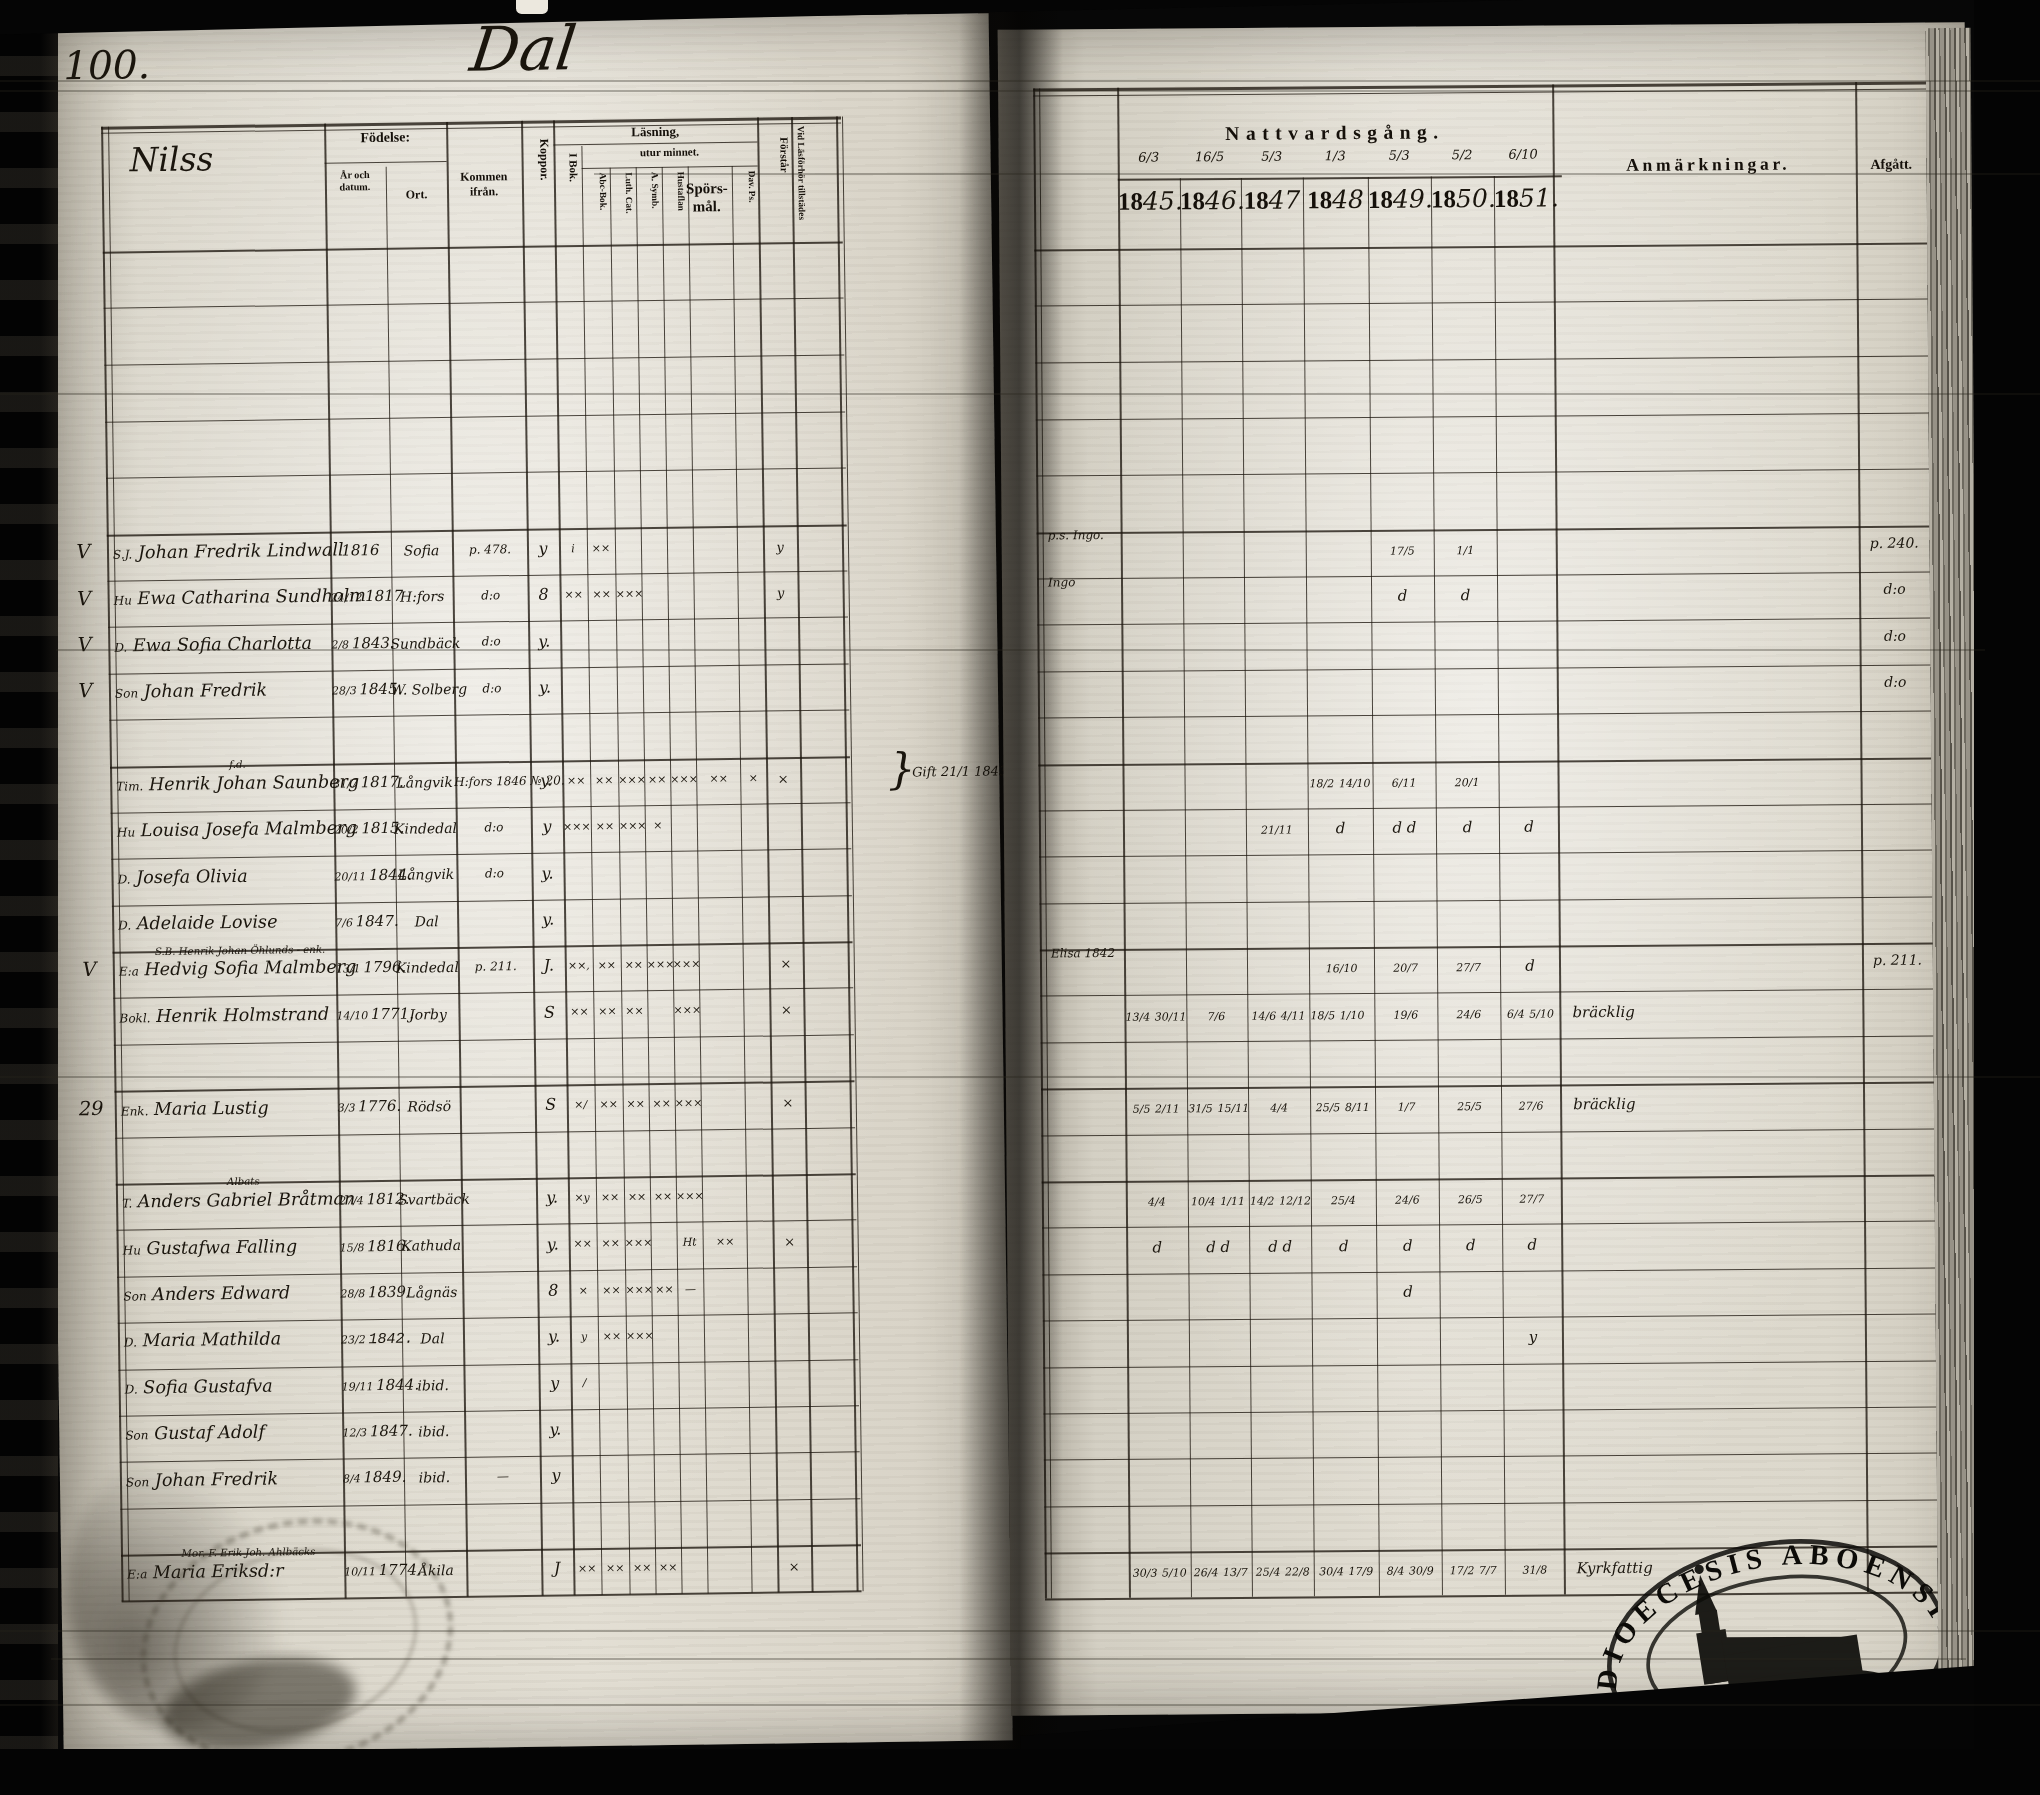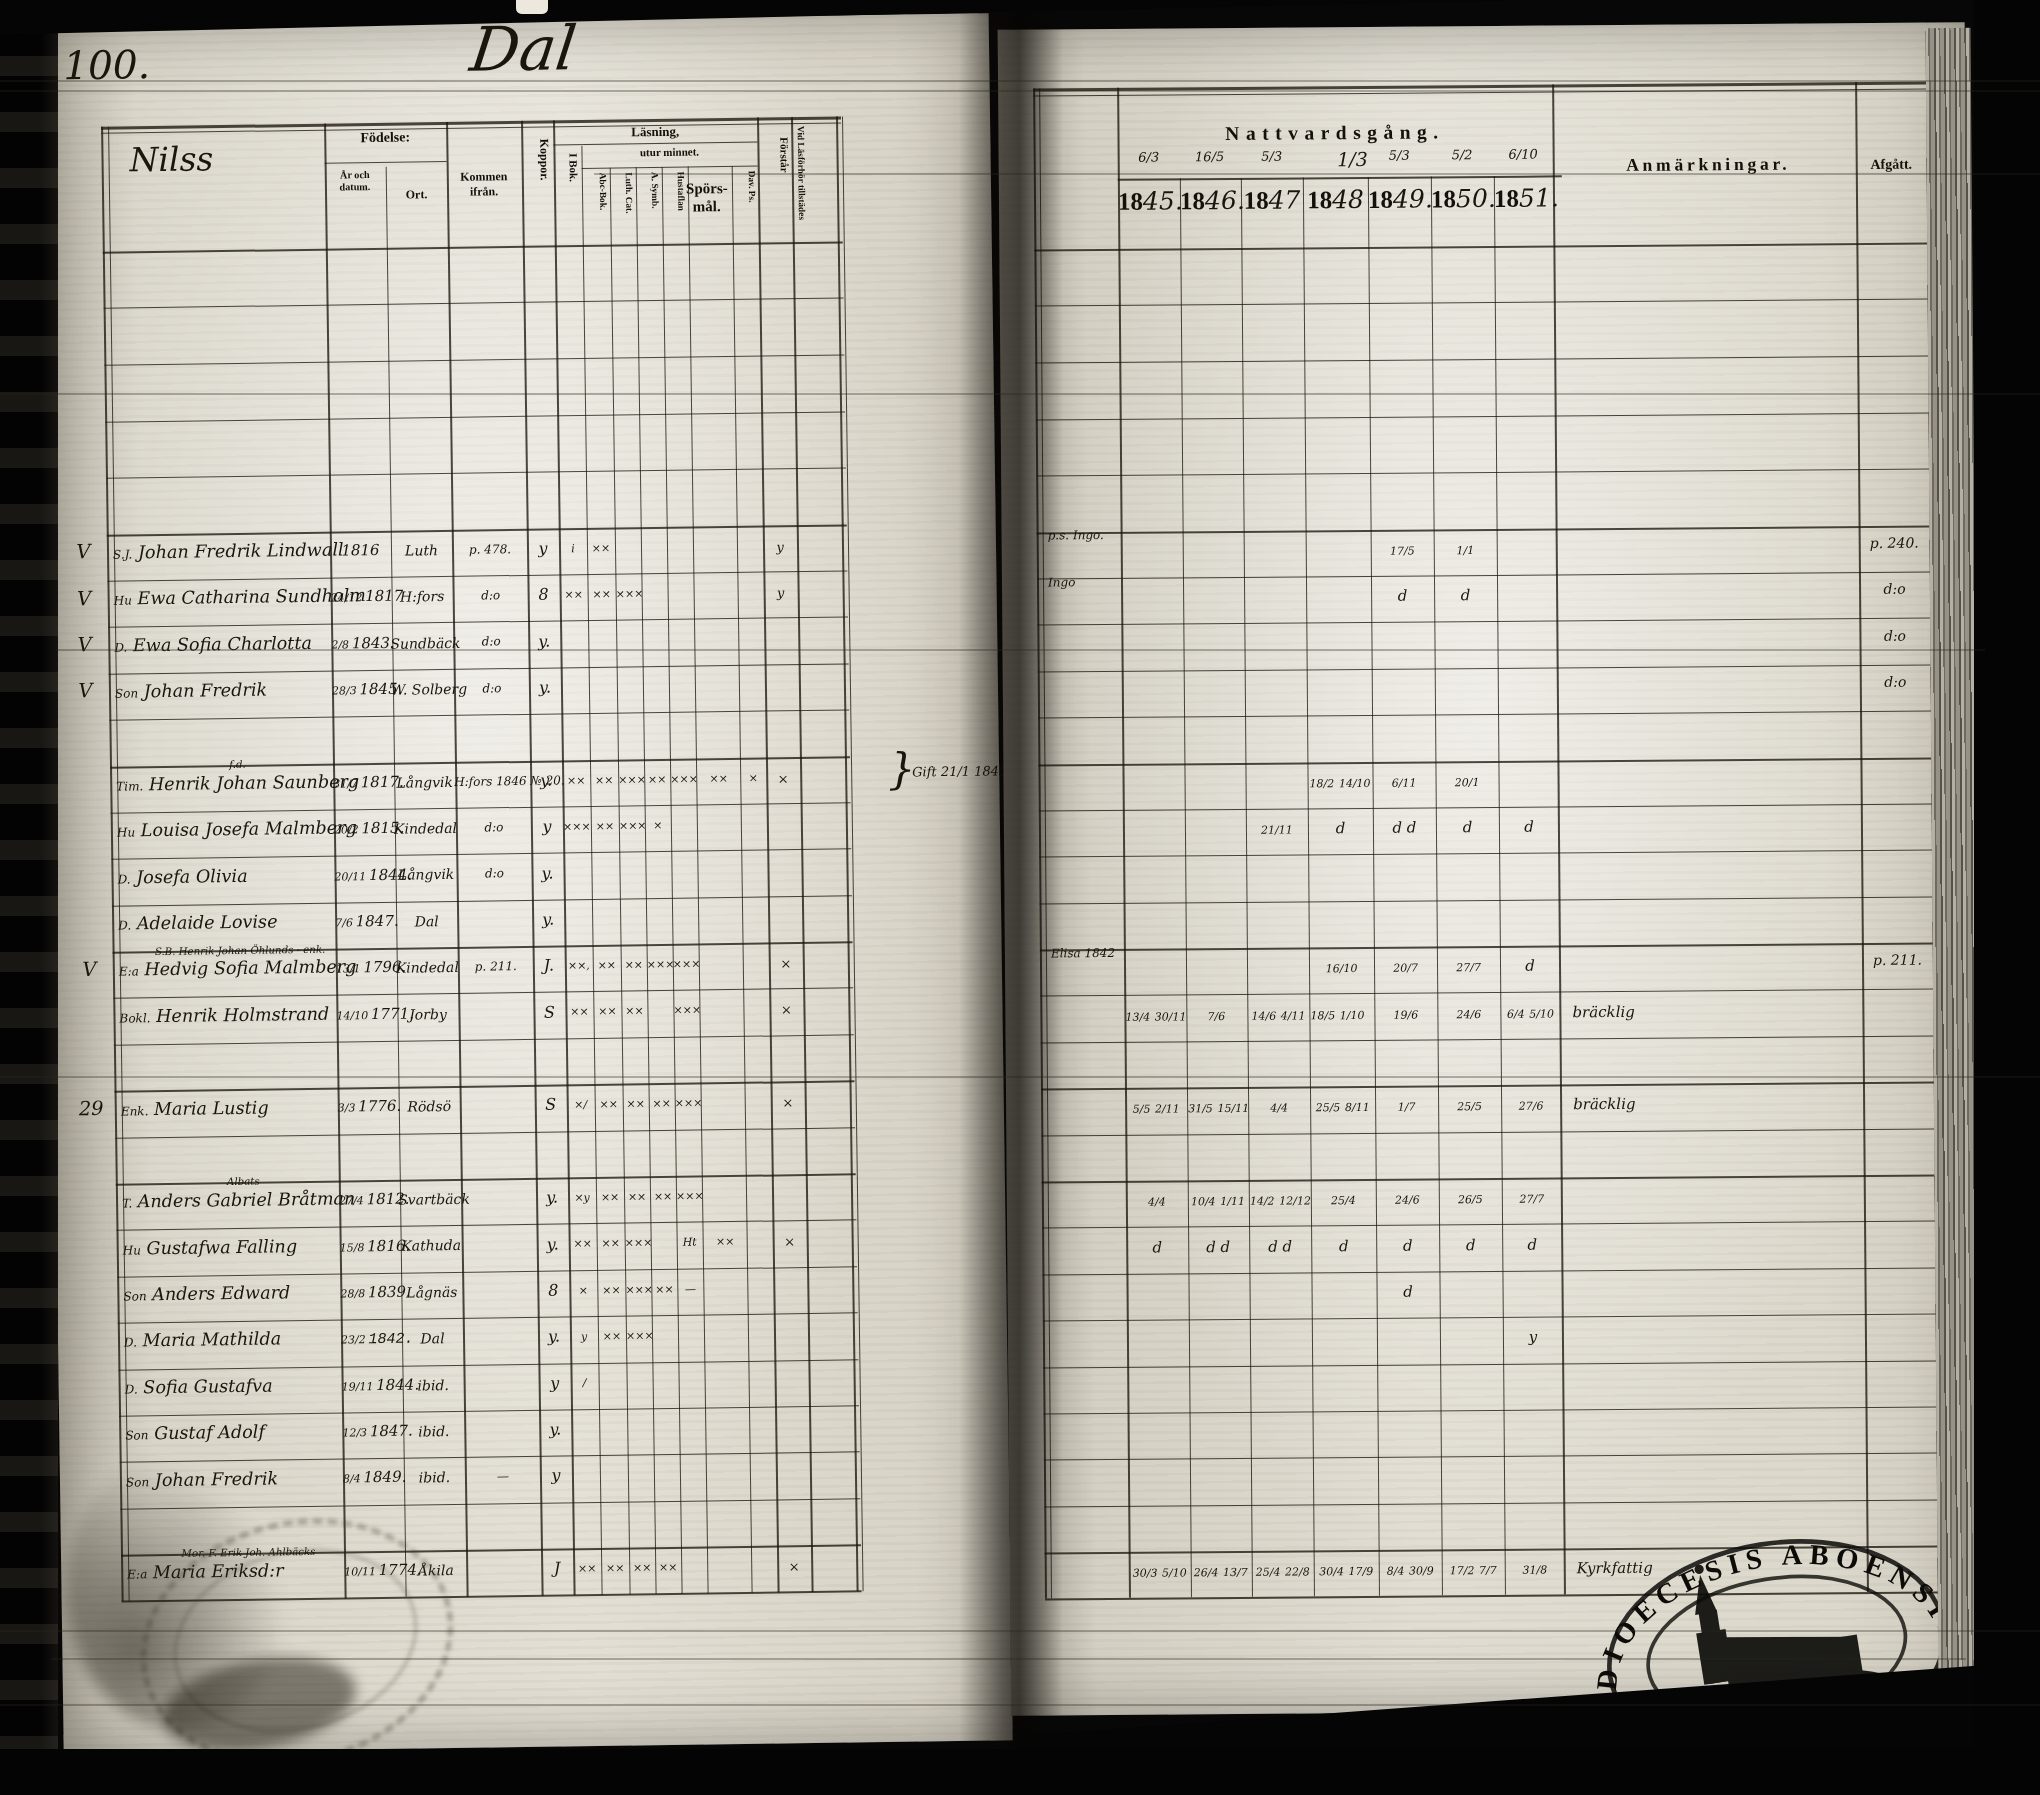--- a/index.html
+++ b/index.html
@@ -129,21 +129,21 @@
         <div class="abs hl" style="left: 111px; top: 1317px; width: 740px; height: 1.4px;"></div>
         <div class="abs hl" style="left: 111px; top: 1364px; width: 740px; height: 1.4px;"></div>
         <div class="abs hl" style="left: 111px; top: 1410px; width: 740px; height: 1.4px;"></div>
         <div class="abs hl" style="left: 111px; top: 1456px; width: 740px; height: 1.4px;"></div>
         <div class="abs hl" style="left: 111px; top: 1503px; width: 740px; height: 1.4px;"></div>
         <div class="abs hl" style="left: 111px; top: 1549px; width: 740px; height: 2.4px;"></div>
         <div class="abs hl" style="left: 111px; top: 1595px; width: 740px; height: 2.4px;"></div>
         <div class="abs hw" style="left: 67px; top: 534px; width: 41px; font-size: 19.5px; text-align: center;">V</div>
         <div class="abs " style="left: 117px; top: 537px; width: 215px; white-space: nowrap;"><span class="hw" style="font-size: 12px; margin-right: 5.6px;">S.J.</span><span class="hw" style="font-size: 17.6px;">Johan Fredrik Lindwall</span></div>
         <div class="abs " style="left: 334px; top: 539px; width: 61px; text-align: center; white-space: nowrap;"><span class="hw" style="font-size: 15px;">1816</span></div>
-        <div class="abs hw" style="left: 393px; top: 541px; width: 65px; font-size: 14px; text-align: center; white-space: nowrap;">Luth</div>
+        <div class="abs hw" style="left: 393px; top: 541px; width: 65px; font-size: 14px; text-align: center; white-space: nowrap;">Sofia</div>
         <div class="abs hw" style="left: 455px; top: 542px; width: 78px; font-size: 12px; text-align: center; white-space: nowrap;">p. 478.</div>
         <div class="abs hw" style="left: 531px; top: 539px; width: 32px; font-size: 16px; text-align: center;">y</div>
         <div class="abs hw" style="left: 563px; top: 543px; width: 28px; font-size: 11px; text-align: center;">i</div>
         <div class="abs hw" style="left: 591px; top: 543px; width: 28px; font-size: 11px; text-align: center;">××</div>
         <div class="abs hw" style="left: 767px; top: 543px; width: 34px; font-size: 13px; text-align: center;">y</div>
         <div class="abs hw" style="left: 67px; top: 581px; width: 41px; font-size: 19.5px; text-align: center;">V</div>
         <div class="abs " style="left: 117px; top: 583px; width: 215px; white-space: nowrap;"><span class="hw" style="font-size: 12px; margin-right: 5.6px;">Hu</span><span class="hw" style="font-size: 17.6px;">Ewa Catharina Sundholm</span></div>
         <div class="abs " style="left: 334px; top: 585px; width: 61px; text-align: center; white-space: nowrap;"><span class="hw" style="font-size: 11px;">24/12</span><span class="hw" style="font-size: 15px; margin-left: 2.8px;">1817</span></div>
         <div class="abs hw" style="left: 393px; top: 587px; width: 65px; font-size: 14px; text-align: center; white-space: nowrap;">H:fors</div>
         <div class="abs hw" style="left: 455px; top: 588px; width: 78px; font-size: 12px; text-align: center; white-space: nowrap;">d:o</div>
@@ -345,21 +345,21 @@
         <div class="abs hl" style="left: 1039px; top: 1456px; width: 893px; height: 1.4px;"></div>
         <div class="abs hl" style="left: 1039px; top: 1503px; width: 893px; height: 1.4px;"></div>
         <div class="abs hl" style="left: 1039px; top: 1549px; width: 893px; height: 2.4px;"></div>
         <div class="abs hl" style="left: 1039px; top: 1595px; width: 893px; height: 2.4px;"></div>
         <div class="abs hw" style="left: 1123px; top: 147px; width: 62px; font-size: 13px; text-align: center;">6/3</div>
         <div class="abs " style="left: 1123px; top: 184px; width: 62px; text-align: center; white-space: nowrap;"><span class="pr" style="font-size: 25px;">18</span><span class="hw" style="font-size: 25px;">45.</span></div>
         <div class="abs hw" style="left: 1185px; top: 147px; width: 60px; font-size: 13px; text-align: center;">16/5</div>
         <div class="abs " style="left: 1185px; top: 184px; width: 60px; text-align: center; white-space: nowrap;"><span class="pr" style="font-size: 25px;">18</span><span class="hw" style="font-size: 25px;">46.</span></div>
         <div class="abs hw" style="left: 1246px; top: 147px; width: 62px; font-size: 13px; text-align: center;">5/3</div>
         <div class="abs " style="left: 1246px; top: 184px; width: 62px; text-align: center; white-space: nowrap;"><span class="pr" style="font-size: 25px;">18</span><span class="hw" style="font-size: 25px;">47</span></div>
-        <div class="abs hw" style="left: 1308px; top: 147px; width: 65px; font-size: 19px; text-align: right;">1/3</div>
+        <div class="abs hw" style="left: 1308px; top: 147px; width: 65px; font-size: 13px; text-align: center;">1/3</div>
         <div class="abs " style="left: 1308px; top: 184px; width: 65px; text-align: center; white-space: nowrap;"><span class="pr" style="font-size: 25px;">18</span><span class="hw" style="font-size: 25px;">48</span></div>
         <div class="abs hw" style="left: 1373px; top: 147px; width: 63px; font-size: 13px; text-align: center;">5/3</div>
         <div class="abs " style="left: 1373px; top: 184px; width: 63px; text-align: center; white-space: nowrap;"><span class="pr" style="font-size: 25px;">18</span><span class="hw" style="font-size: 25px;">49.</span></div>
         <div class="abs hw" style="left: 1436px; top: 147px; width: 63px; font-size: 13px; text-align: center;">5/2</div>
         <div class="abs " style="left: 1436px; top: 184px; width: 63px; text-align: center; white-space: nowrap;"><span class="pr" style="font-size: 25px;">18</span><span class="hw" style="font-size: 25px;">50.</span></div>
         <div class="abs hw" style="left: 1499px; top: 147px; width: 59px; font-size: 13px; text-align: center;">6/10</div>
         <div class="abs " style="left: 1499px; top: 184px; width: 59px; text-align: center; white-space: nowrap;"><span class="pr" style="font-size: 25px;">18</span><span class="hw" style="font-size: 25px;">51.</span></div>
         <div class="abs hw" style="left: 1050px; top: 532px; width: 67px; font-size: 12px; line-height: 1.1px;">p.s. Ingo.</div>
         <div class="abs " style="left: 1374px; top: 540px; width: 61px; text-align: center; white-space: nowrap;"><span class="hw frac" style="margin-left: 0px;">17/5</span></div>
         <div class="abs " style="left: 1437px; top: 540px; width: 61px; text-align: center; white-space: nowrap;"><span class="hw frac" style="margin-left: 0px;">1/1</span></div>

